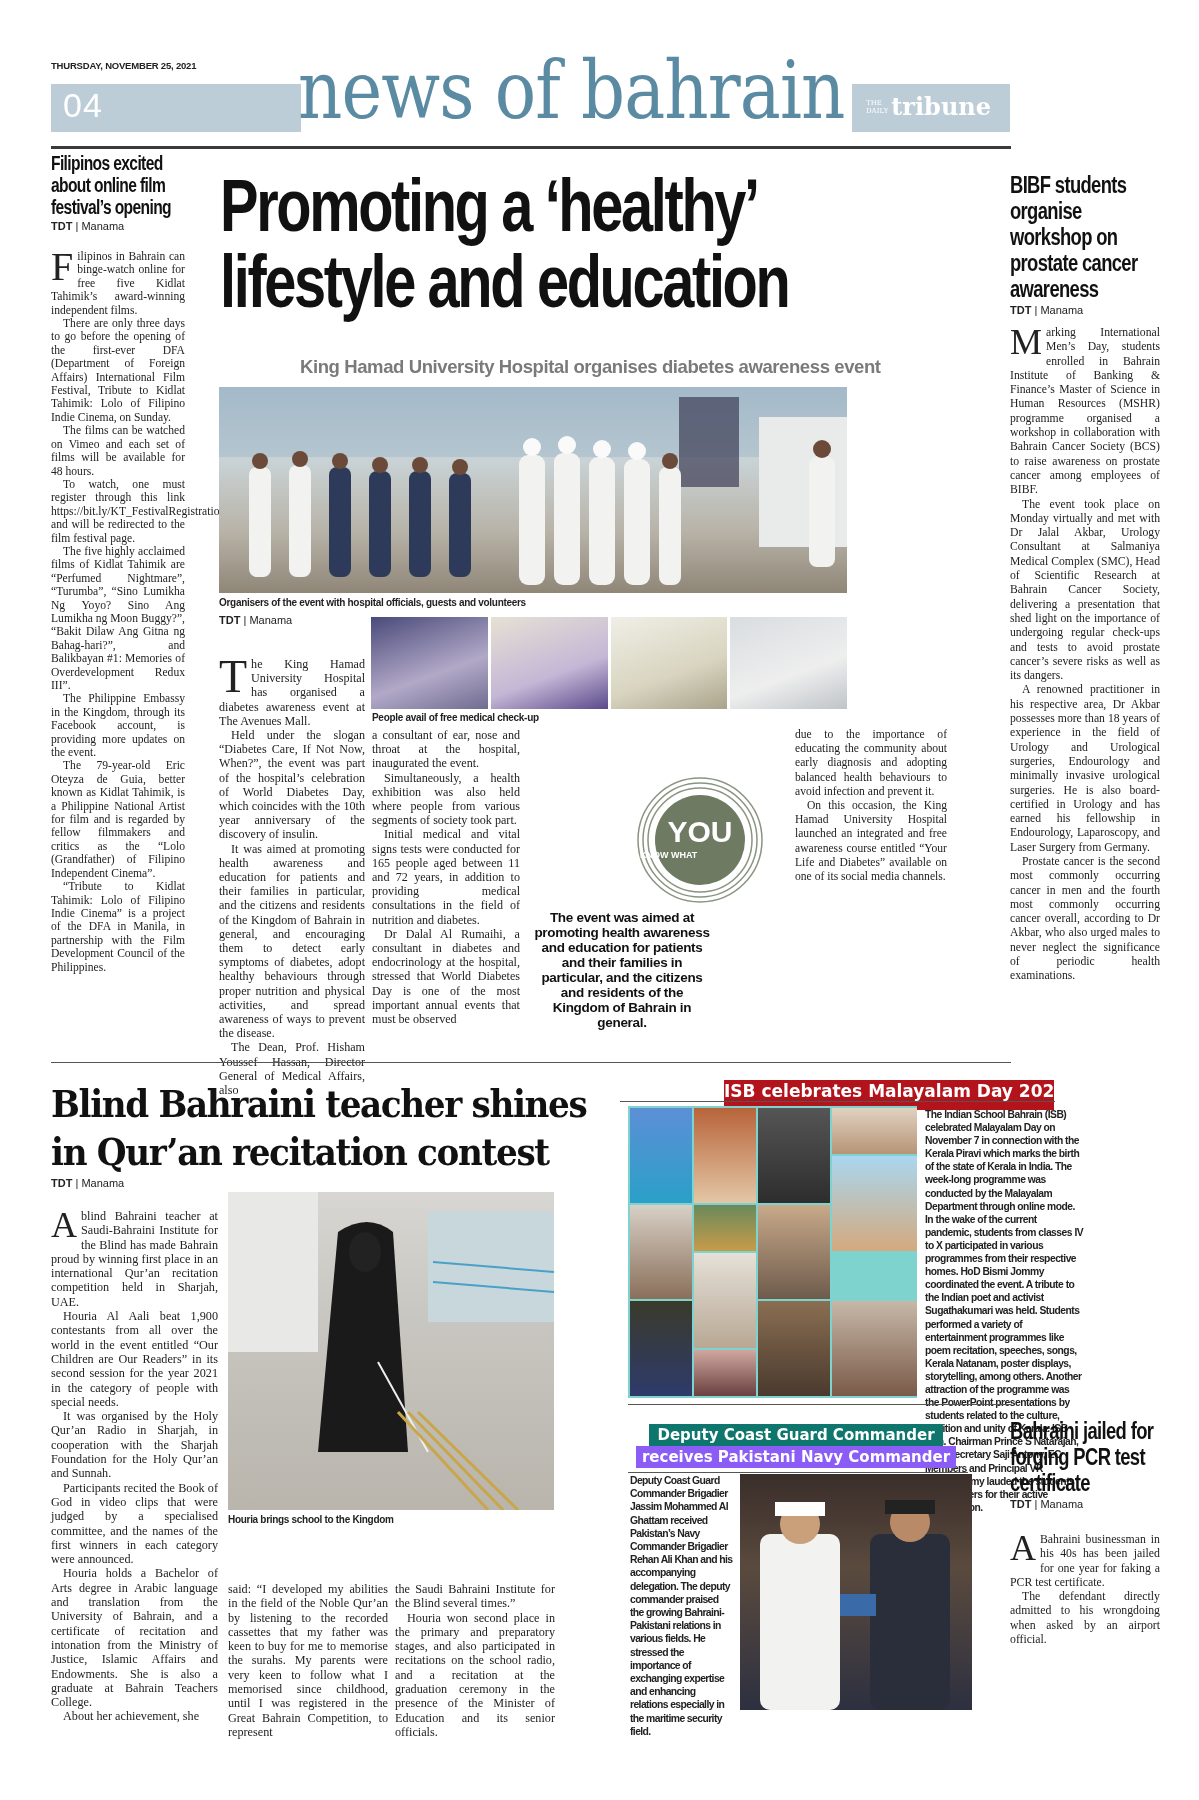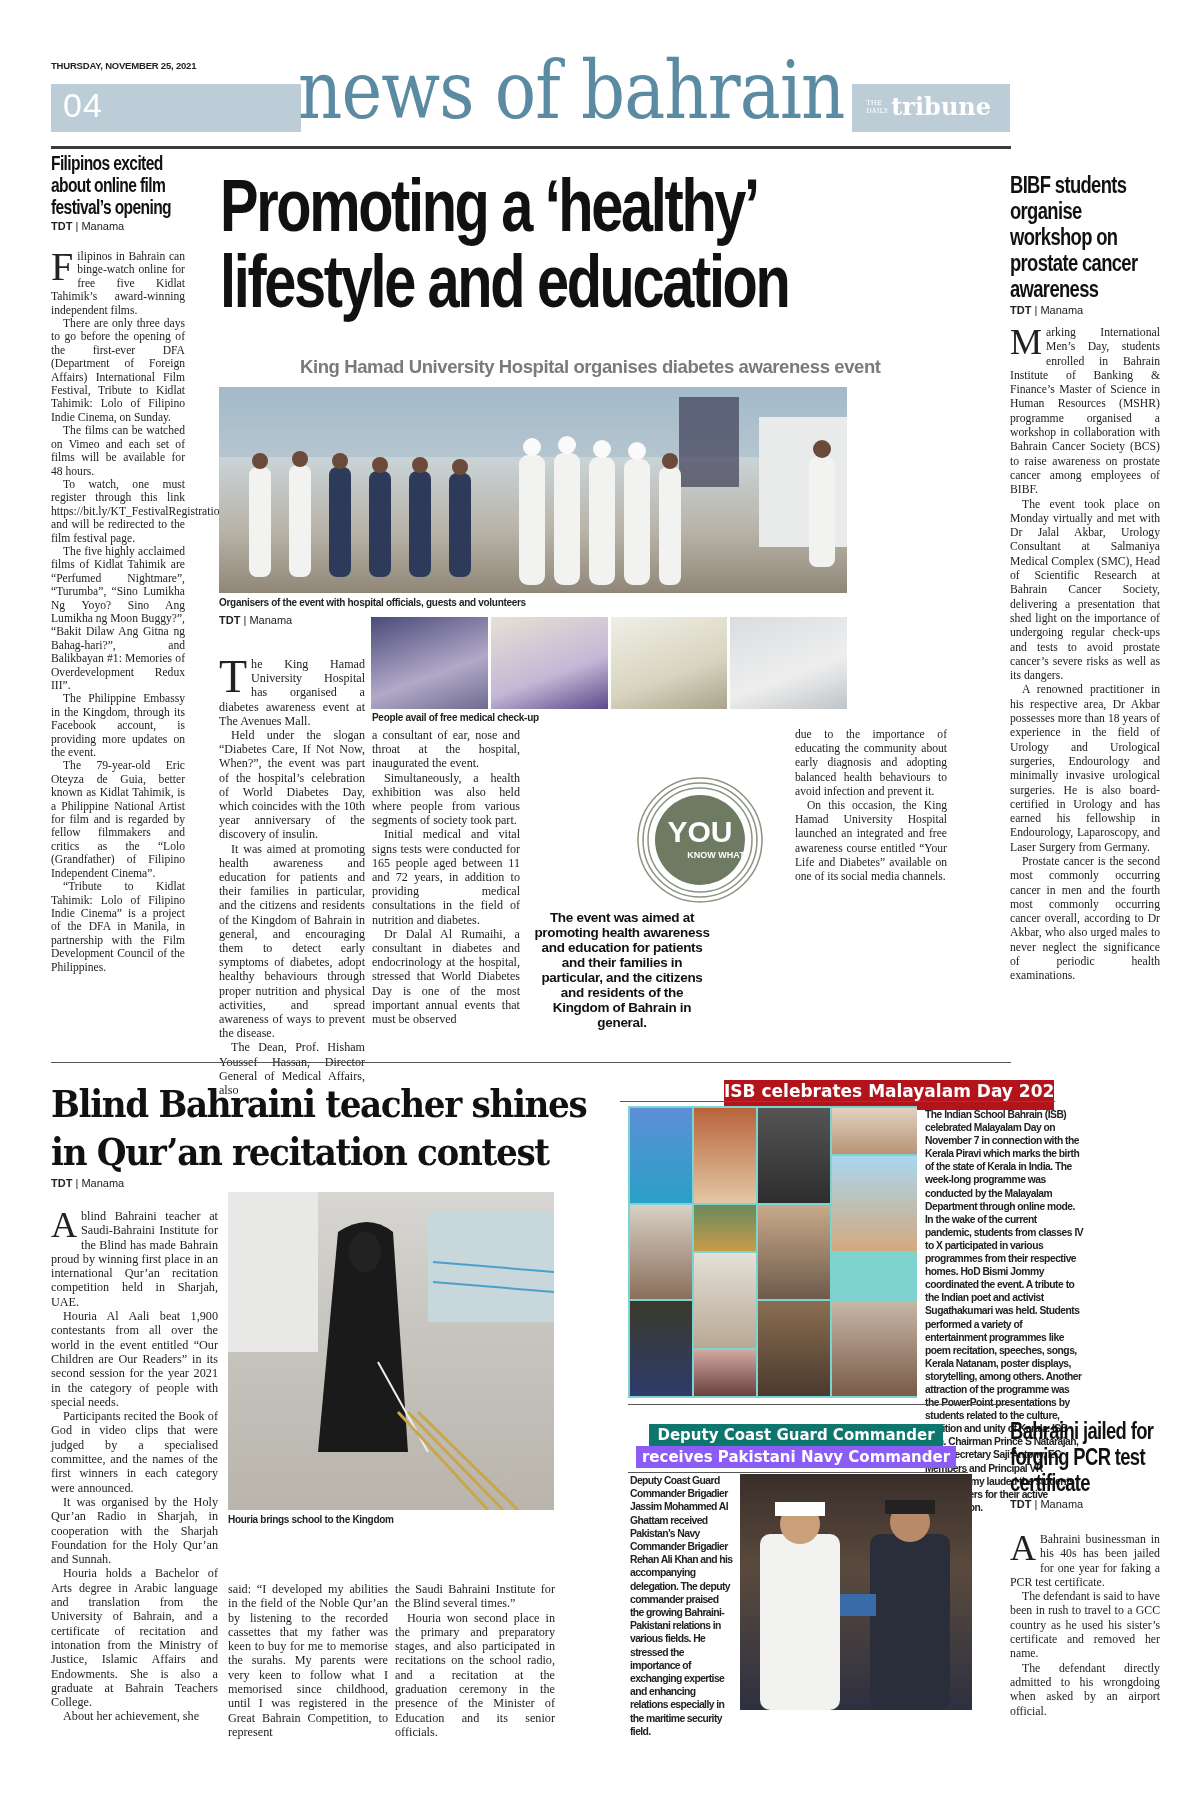--- a/index.html
+++ b/index.html
@@ -122,21 +122,21 @@
 </div>
 
 <div class="abs" style="left:636px;top:776px;width:128px;height:128px">
   <svg width="128" height="128">
     <circle cx="64" cy="64" r="62" fill="none" stroke="#8a9480" stroke-width="1.5"></circle>
     <circle cx="64" cy="64" r="57" fill="none" stroke="#8a9480" stroke-width="1.5"></circle>
     <circle cx="64" cy="64" r="52" fill="none" stroke="#8a9480" stroke-width="1.5"></circle>
     <circle cx="64" cy="64" r="45" fill="#6e7b62"></circle>
   </svg>
   <div class="sans" style="position:absolute;left:0;top:40px;width:128px;text-align:center;color:#fff;font-weight:bold;font-size:30px;line-height:32px">YOU</div>
-  <div class="sans" style="position:absolute;left:16px;top:74px;width:128px;text-align:center;color:#fff;font-weight:bold;font-size:9px">KNOW WHAT</div>
+  <div class="sans" style="position:absolute;left:4px;top:74px;width:128px;text-align:left;color:#fff;font-weight:bold;font-size:9px">KNOW WHAT</div>
 </div>
 <div class="abs sans" style="left:532px;top:910px;width:180px;text-align:center;font-weight:bold;font-size:13.5px;line-height:15px;letter-spacing:-0.3px;color:#111">The event was aimed at promoting health awareness and education for patients and their families in particular, and the citizens and residents of the Kingdom of Bahrain in general.</div>
 
 <div class="abs body-text" style="left:795px;top:728px;width:152px;font-size:11.6px;line-height:14.2px">
   <p class="first">due to the importance of educating the community about early diagnosis and adopting balanced health behaviours to avoid infection and prevent it.</p>
   <p>On this occasion, the King Hamad University Hospital launched an integrated and free awareness course entitled “Your Life and Diabetes” available on one of its social media channels.</p>
 </div>
 
 <div class="abs" style="left:1010px;top:172px;width:150px">
   <h2 class="headline-cond" style="font-size:23px;line-height:26px;transform:scaleX(0.8);transform-origin:left;width:180px">BIBF students organise workshop on prostate cancer awareness</h2>
@@ -173,22 +173,22 @@
         <line x1="180" y1="220" x2="275" y2="318"></line>
         <line x1="190" y1="220" x2="290" y2="318"></line>
       </g>
   </svg>
 </div>
 <div class="abs caption" style="left:228px;top:1514px">Houria brings school to the Kingdom</div>
 
 <div class="abs body-text" style="left:51px;top:1209px;width:167px;font-size:12.2px;line-height:14.3px">
   <p class="first"><span class="drop" style="font-size:36px;line-height:28px">A</span><span> blind Bahraini teacher at Saudi-Bahraini Institute for the Blind has made Bahrain proud by winning first place in an international Qur’an recitation competition held in Sharjah, UAE.</span></p>
   <p>Houria Al Aali beat 1,900 contestants from all over the world in the event entitled “Our Children are Our Readers” in its second session for the year 2021 in the category of people with special needs.</p>
+  <p>It was organised by the Holy Qur’an Radio in Sharjah, in cooperation with the Sharjah Foundation for the Holy Qur’an and Sunnah.</p>
   <p>Participants recited the Book of God in video clips that were judged by a specialised committee, and the names of the first winners in each category were announced.</p>
-  <p>It was organised by the Holy Qur’an Radio in Sharjah, in cooperation with the Sharjah Foundation for the Holy Qur’an and Sunnah.</p>
   <p>Houria holds a Bachelor of Arts degree in Arabic language and translation from the University of Bahrain, and a certificate of recitation and intonation from the Ministry of Justice, Islamic Affairs and Endowments. She is also a graduate at Bahrain Teachers College.</p>
   <p>About her achievement, she</p>
 </div>
 <div class="abs body-text" style="left:228px;top:1582px;width:160px;font-size:12.2px;line-height:14.3px">
   <p class="first">said: “I developed my abilities in the field of the Noble Qur’an by listening to the recorded cassettes that my father was keen to buy for me to memorise the surahs. My parents were very keen to follow what I memorised since childhood, until I was registered in the Great Bahrain Competition, to represent</p>
 </div>
 <div class="abs body-text" style="left:395px;top:1582px;width:160px;font-size:12.2px;line-height:14.3px">
   <p class="first">the Saudi Bahraini Institute for the Blind several times.”</p>
   <p>Houria won second place in the primary and preparatory stages, and also participated in recitations on the school radio, and a recitation at the graduation ceremony in the presence of the Minister of Education and its senior officials.</p>
 </div>
@@ -230,16 +230,15 @@
     <rect x="145" y="26" width="50" height="14" fill="#222"></rect>
     <rect x="100" y="120" width="36" height="22" fill="#3a6aa8"></rect>
   </svg>
 </div>
 
 <div class="abs" style="left:1010px;top:1418px;width:150px">
   <h2 class="headline-cond" style="font-size:23px;line-height:26px;transform:scaleX(0.8);transform-origin:left;width:180px">Bahraini jailed for forging PCR test certificate</h2>
   <div class="byline" style="margin-top:2px"><b>TDT</b><span> | </span><span>Manama</span></div>
   <div class="body-text" style="margin-top:22px;font-size:11.8px;line-height:14.3px">
     <p class="first"><span class="drop" style="font-size:36px;line-height:28px">A</span><span> Bahraini businessman in his 40s has been jailed for one year for faking a PCR test certificate.</span></p>
-    <p>The defendant is said to have been in rush to travel to a GCC country as he used his sister’s certificate and removed her name.</p>
     <p>The defendant directly admitted to his wrongdoing when asked by an airport official.</p>
   </div>
 </div>
 
 </body></html>

